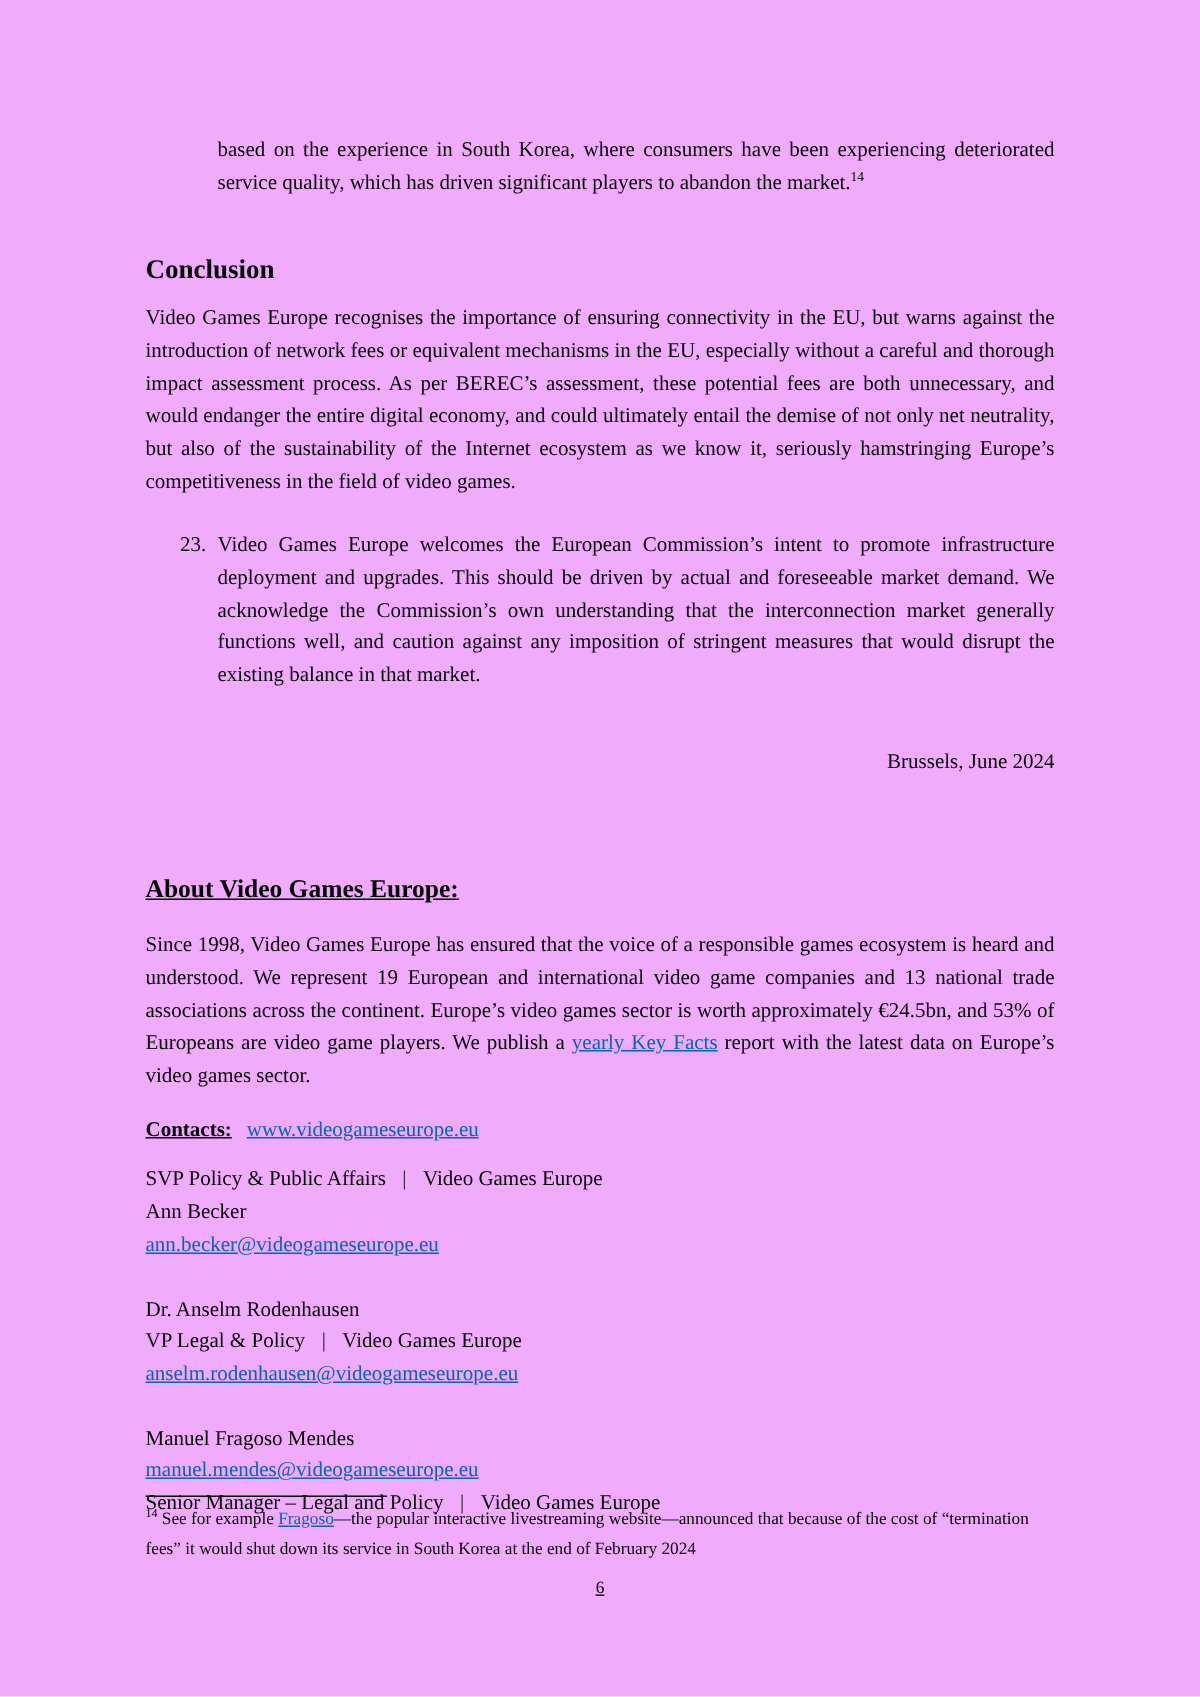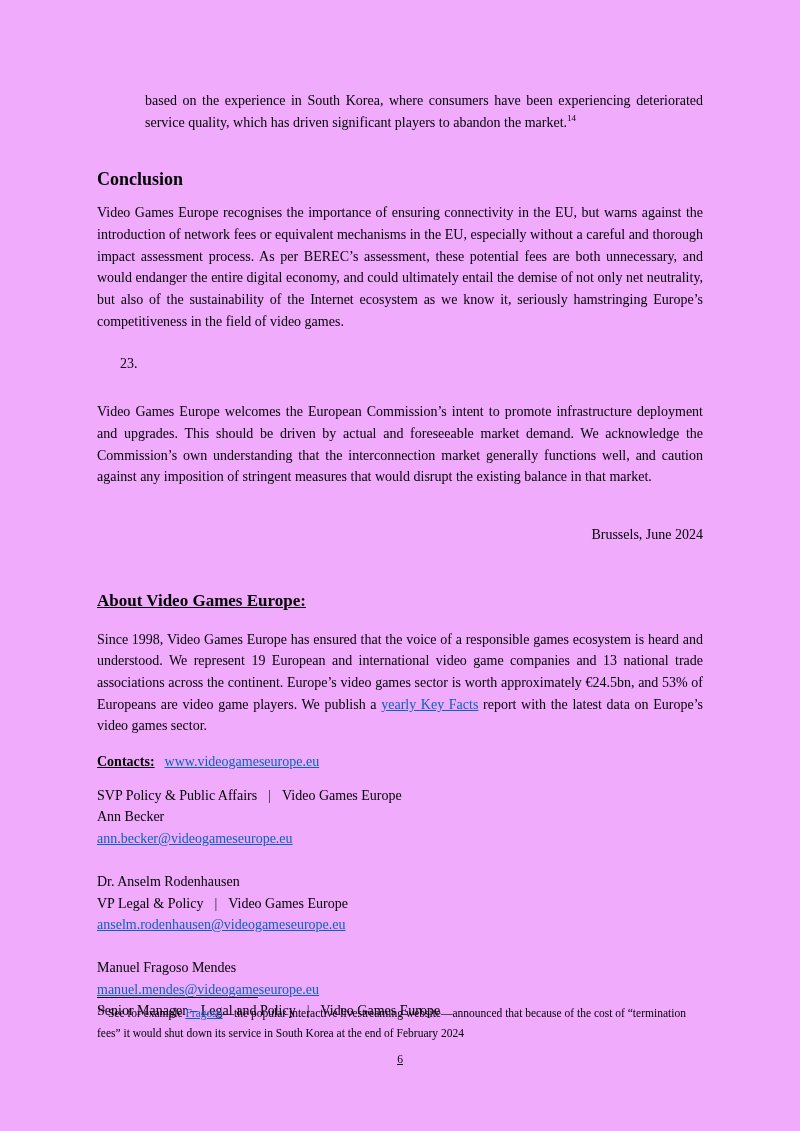--- a/index.html
+++ b/index.html
@@ -28,25 +28,25 @@
   ol.num-list { list-style: none; margin-top: 10px; }
   li.num-item {
     display: flex;
     margin-bottom: 13px;
   }
   li.num-item .num {
     flex: 0 0 48px;
     padding-left: 23px;
   }
   li.num-item .li-text { flex: 1; text-align: justify; }
-  li.num-item + li.num-item { margin-top: 21px; flex-direction: column; }
+  li.num-item + li.num-item { margin-top: 21px; }
   .dateline {
     text-align: right;
     margin-top: 36px;
-    margin-bottom: 44px;
+    margin-bottom: 62px;
   }
   .bold-underline {
     font-weight: bold;
     text-decoration: underline;
   }
   h4.about-heading { font-size: 17px; margin-bottom: 17px; }
   .about-para { margin-bottom: 14px; }
   a.link {
     color: #0563C1;
     text-decoration: underline;

